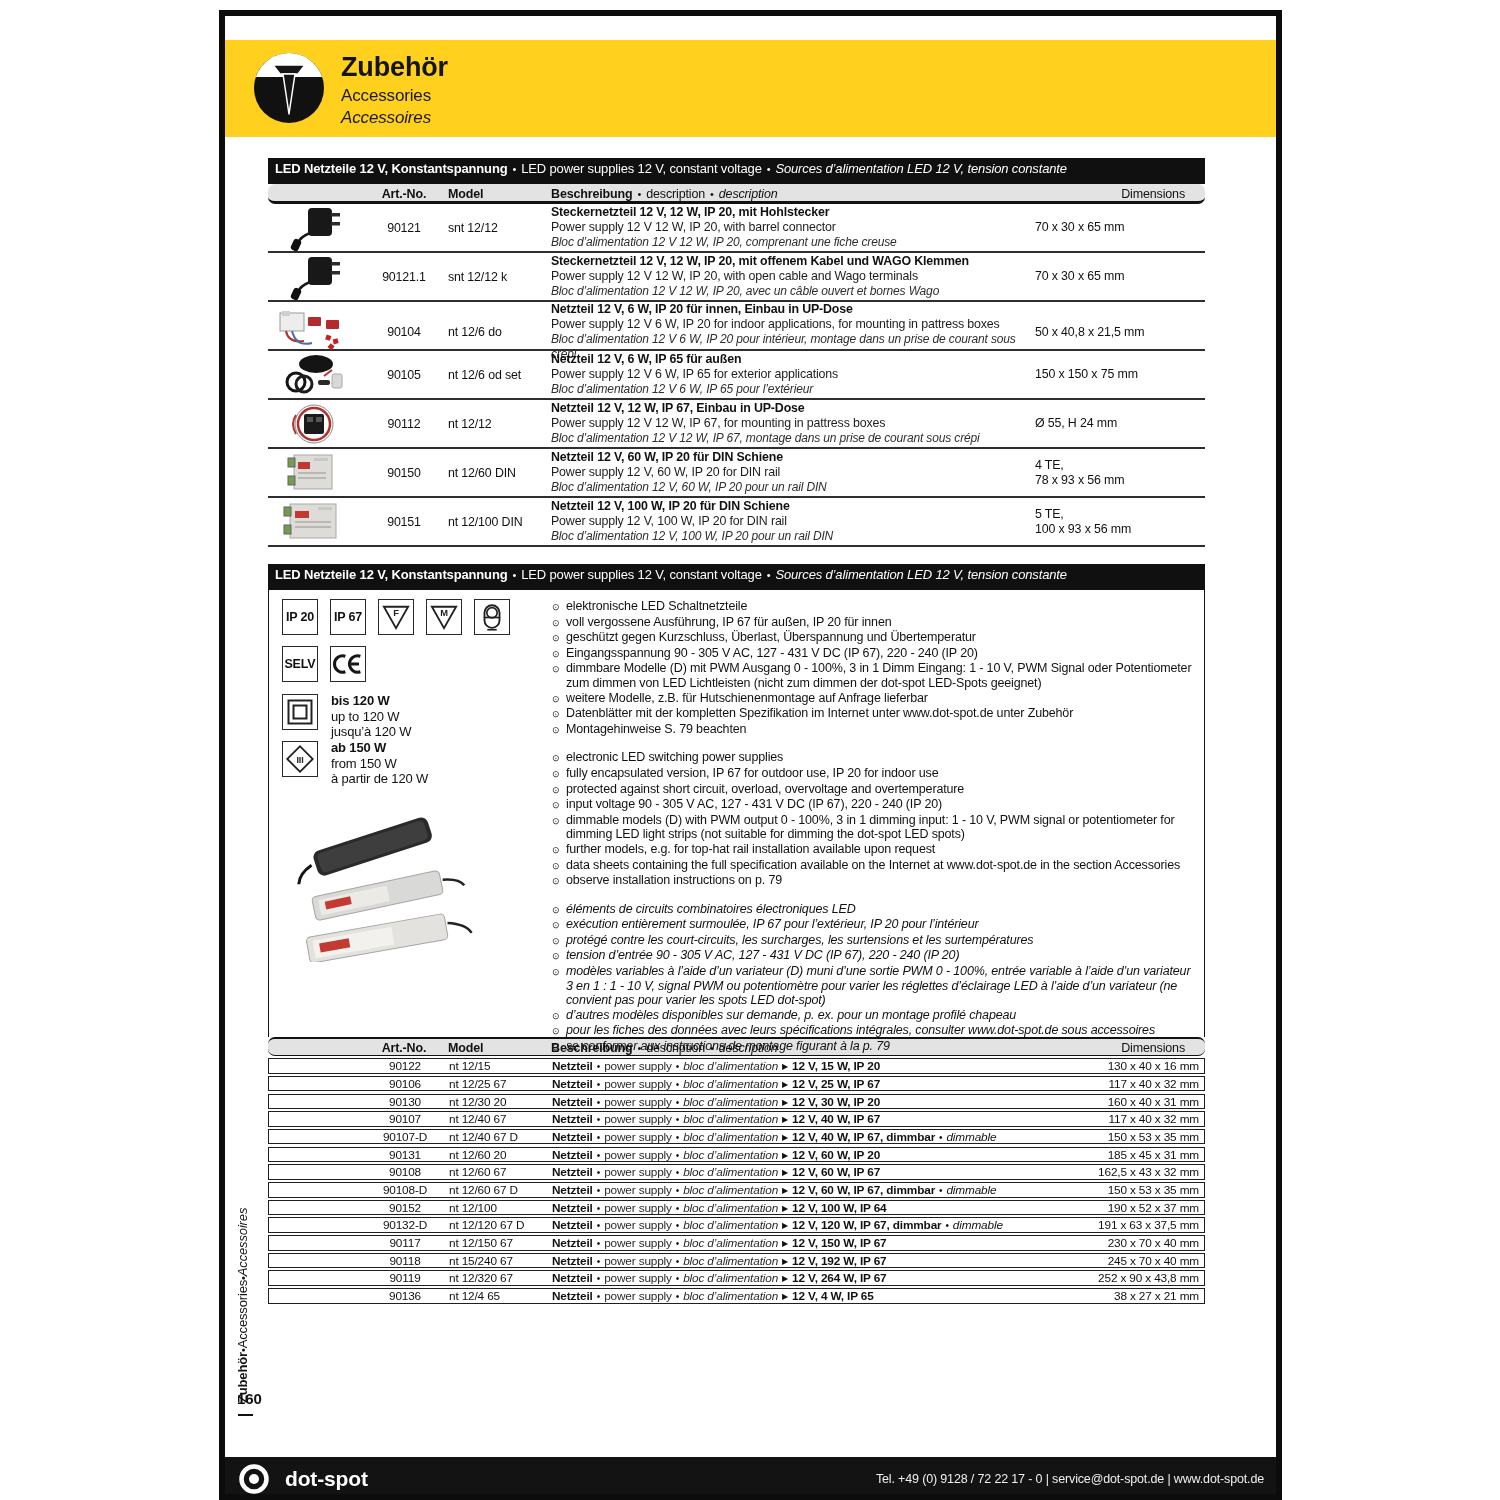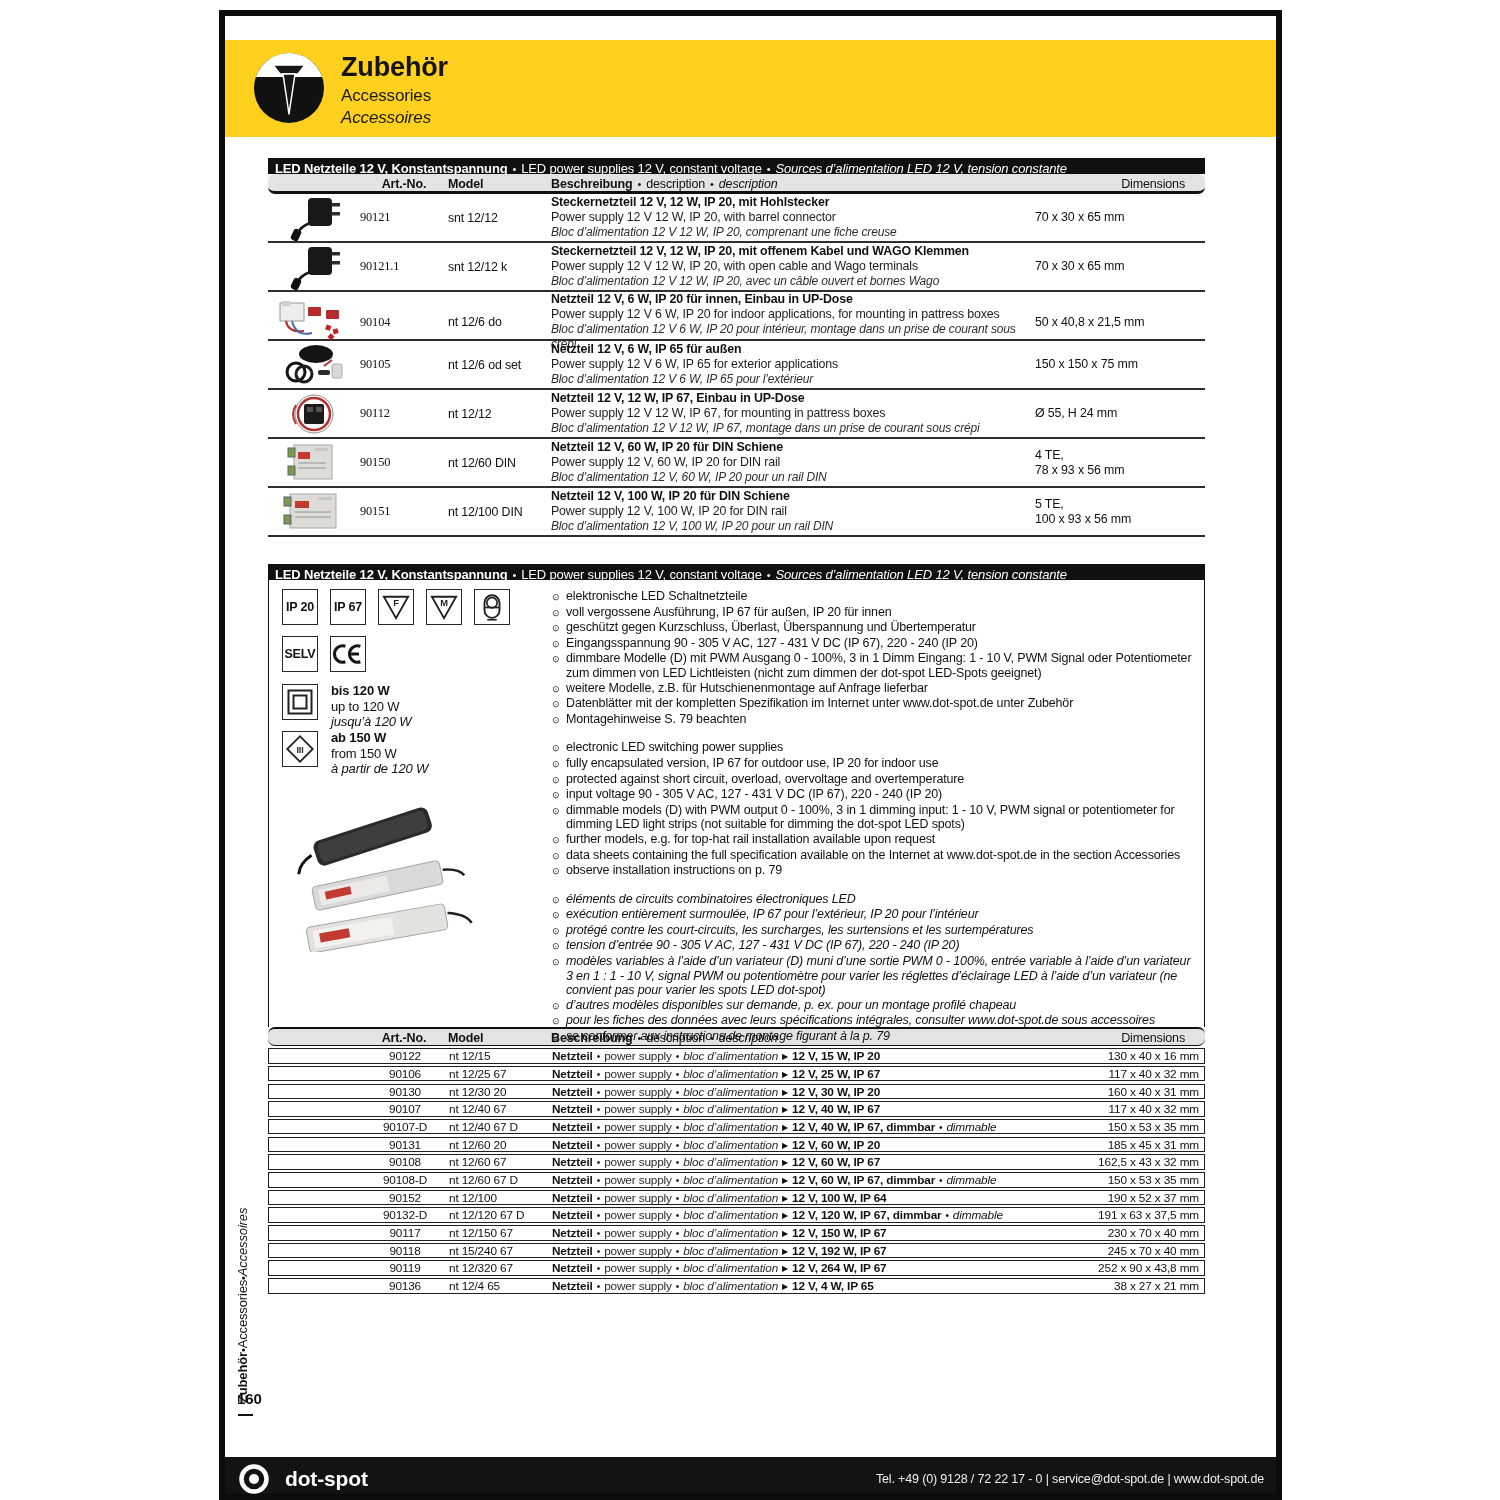--- a/index.html
+++ b/index.html
@@ -10,51 +10,51 @@
           border:6px solid #0c0c0c; background:#fff; overflow:hidden; }
 
   
   .banner { position:absolute; left:0; top:24px; width:100%; height:97px; background:#FFD01E; }
   .banner-logo { position:absolute; left:28px; top:12px; width:72px; height:72px; }
   .banner-title { position:absolute; left:116px; top:12px; font-size:27px; font-weight:bold; color:#141414; }
   .banner-sub-en { position:absolute; left:116px; top:46px; font-size:17px; color:#1a1a1a; }
   .banner-sub-fr { position:absolute; left:116px; top:68px; font-size:17px; font-style:italic; color:#1a1a1a; }
 
   
-  .sec-header { background:#101010; color:#fff; height:16px; line-height:21px; font-size:13px; padding-left:7px; white-space:nowrap; overflow:hidden; }
+  .sec-header { background:#101010; color:#fff; height:26px; line-height:21px; font-size:13px; padding-left:7px; white-space:nowrap; overflow:hidden; }
   .sec-header .b { font-weight:bold; }
   .sec-header .i, .i { font-style:italic; }
   .sep { margin:0 5px; font-size:11px; }
   .colhead { display:grid; grid-template-columns:92px 88px 103px 1fr 170px; background:#e3e3e3;
              height:20px; line-height:20px; font-size:12.5px; border-bottom:3px solid #111;border-radius:7px; }
   .colhead .c-art { text-align:center; font-weight:bold; }
   .colhead .c-model { font-weight:bold; }
   .colhead .c-descr .b { font-weight:bold; }
   .colhead .c-dims { text-align:right; font-weight:normal; padding-right:20px; }
 
   
   .table1 { position:absolute; left:43px; top:142px; width:937px; }
   .t1-row { display:grid; grid-template-columns:92px 88px 103px 1fr 170px; height:49px;
             border-bottom:2px solid #2e2e2e; align-items:center; font-size:12.4px; }
   .t1-photo { display:flex; align-items:center; justify-content:center; }
-  .t1-art { text-align:left;font-family:Liberation Serif, serif; }
+  .t1-art { text-align:center; }
   .t1-descr { line-height:15px; }
   .t1-descr .de { font-weight:bold; }
   .t1-descr .en { color:#1d1d1d; }
   .t1-descr .fr { font-style:italic; color:#2e2e2e; font-size:12px; }
   .t1-dims { text-align:left; padding-right:5px; line-height:15px; }
 
   
   .section2 { position:absolute; left:43px; top:548px; width:937px; }
   .info-panel { position:relative; border-left:1.5px solid #111; border-right:1.5px solid #111; height:447px; background:#fff; }
   .icon-box { position:absolute; width:36px; height:36px; border:1.5px solid #2a2a2a; background:#fff;
               display:flex; align-items:center; justify-content:center; font-weight:bold; font-size:12.5px; }
   .class-text { position:absolute; left:62px; font-size:13px; line-height:15.5px; }
   .class-text .de { font-weight:bold; }
-  .class-text .fr { font-style:italic; }
+  .class-text .fr { }
   .psu-photo { position:absolute; left:16px; top:222px; }
   .bullets { position:absolute; left:283px; top:9px; width:648px; }
   .bgroup { margin-bottom:13px; }
   .bgroup.fr { font-style:italic; }
   .bline { display:flex; font-size:12.5px; line-height:14.6px; }
   .bglyph { flex:none; width:14px; font-size:9px; padding-top:1px; font-style:normal; color:#222; }
   .colhead2 { border-top:2px solid #111; border-bottom:1px solid #111; height:19px; line-height:19px; }
   .t2-row { display:grid; grid-template-columns:92px 88px 103px 1fr 170px; height:15.5px; margin-top:2.2px;
             border:1px solid #1f1f1f; align-items:center; font-size:11.8px; background:#fff; }
   .t2-art { text-align:center; }

